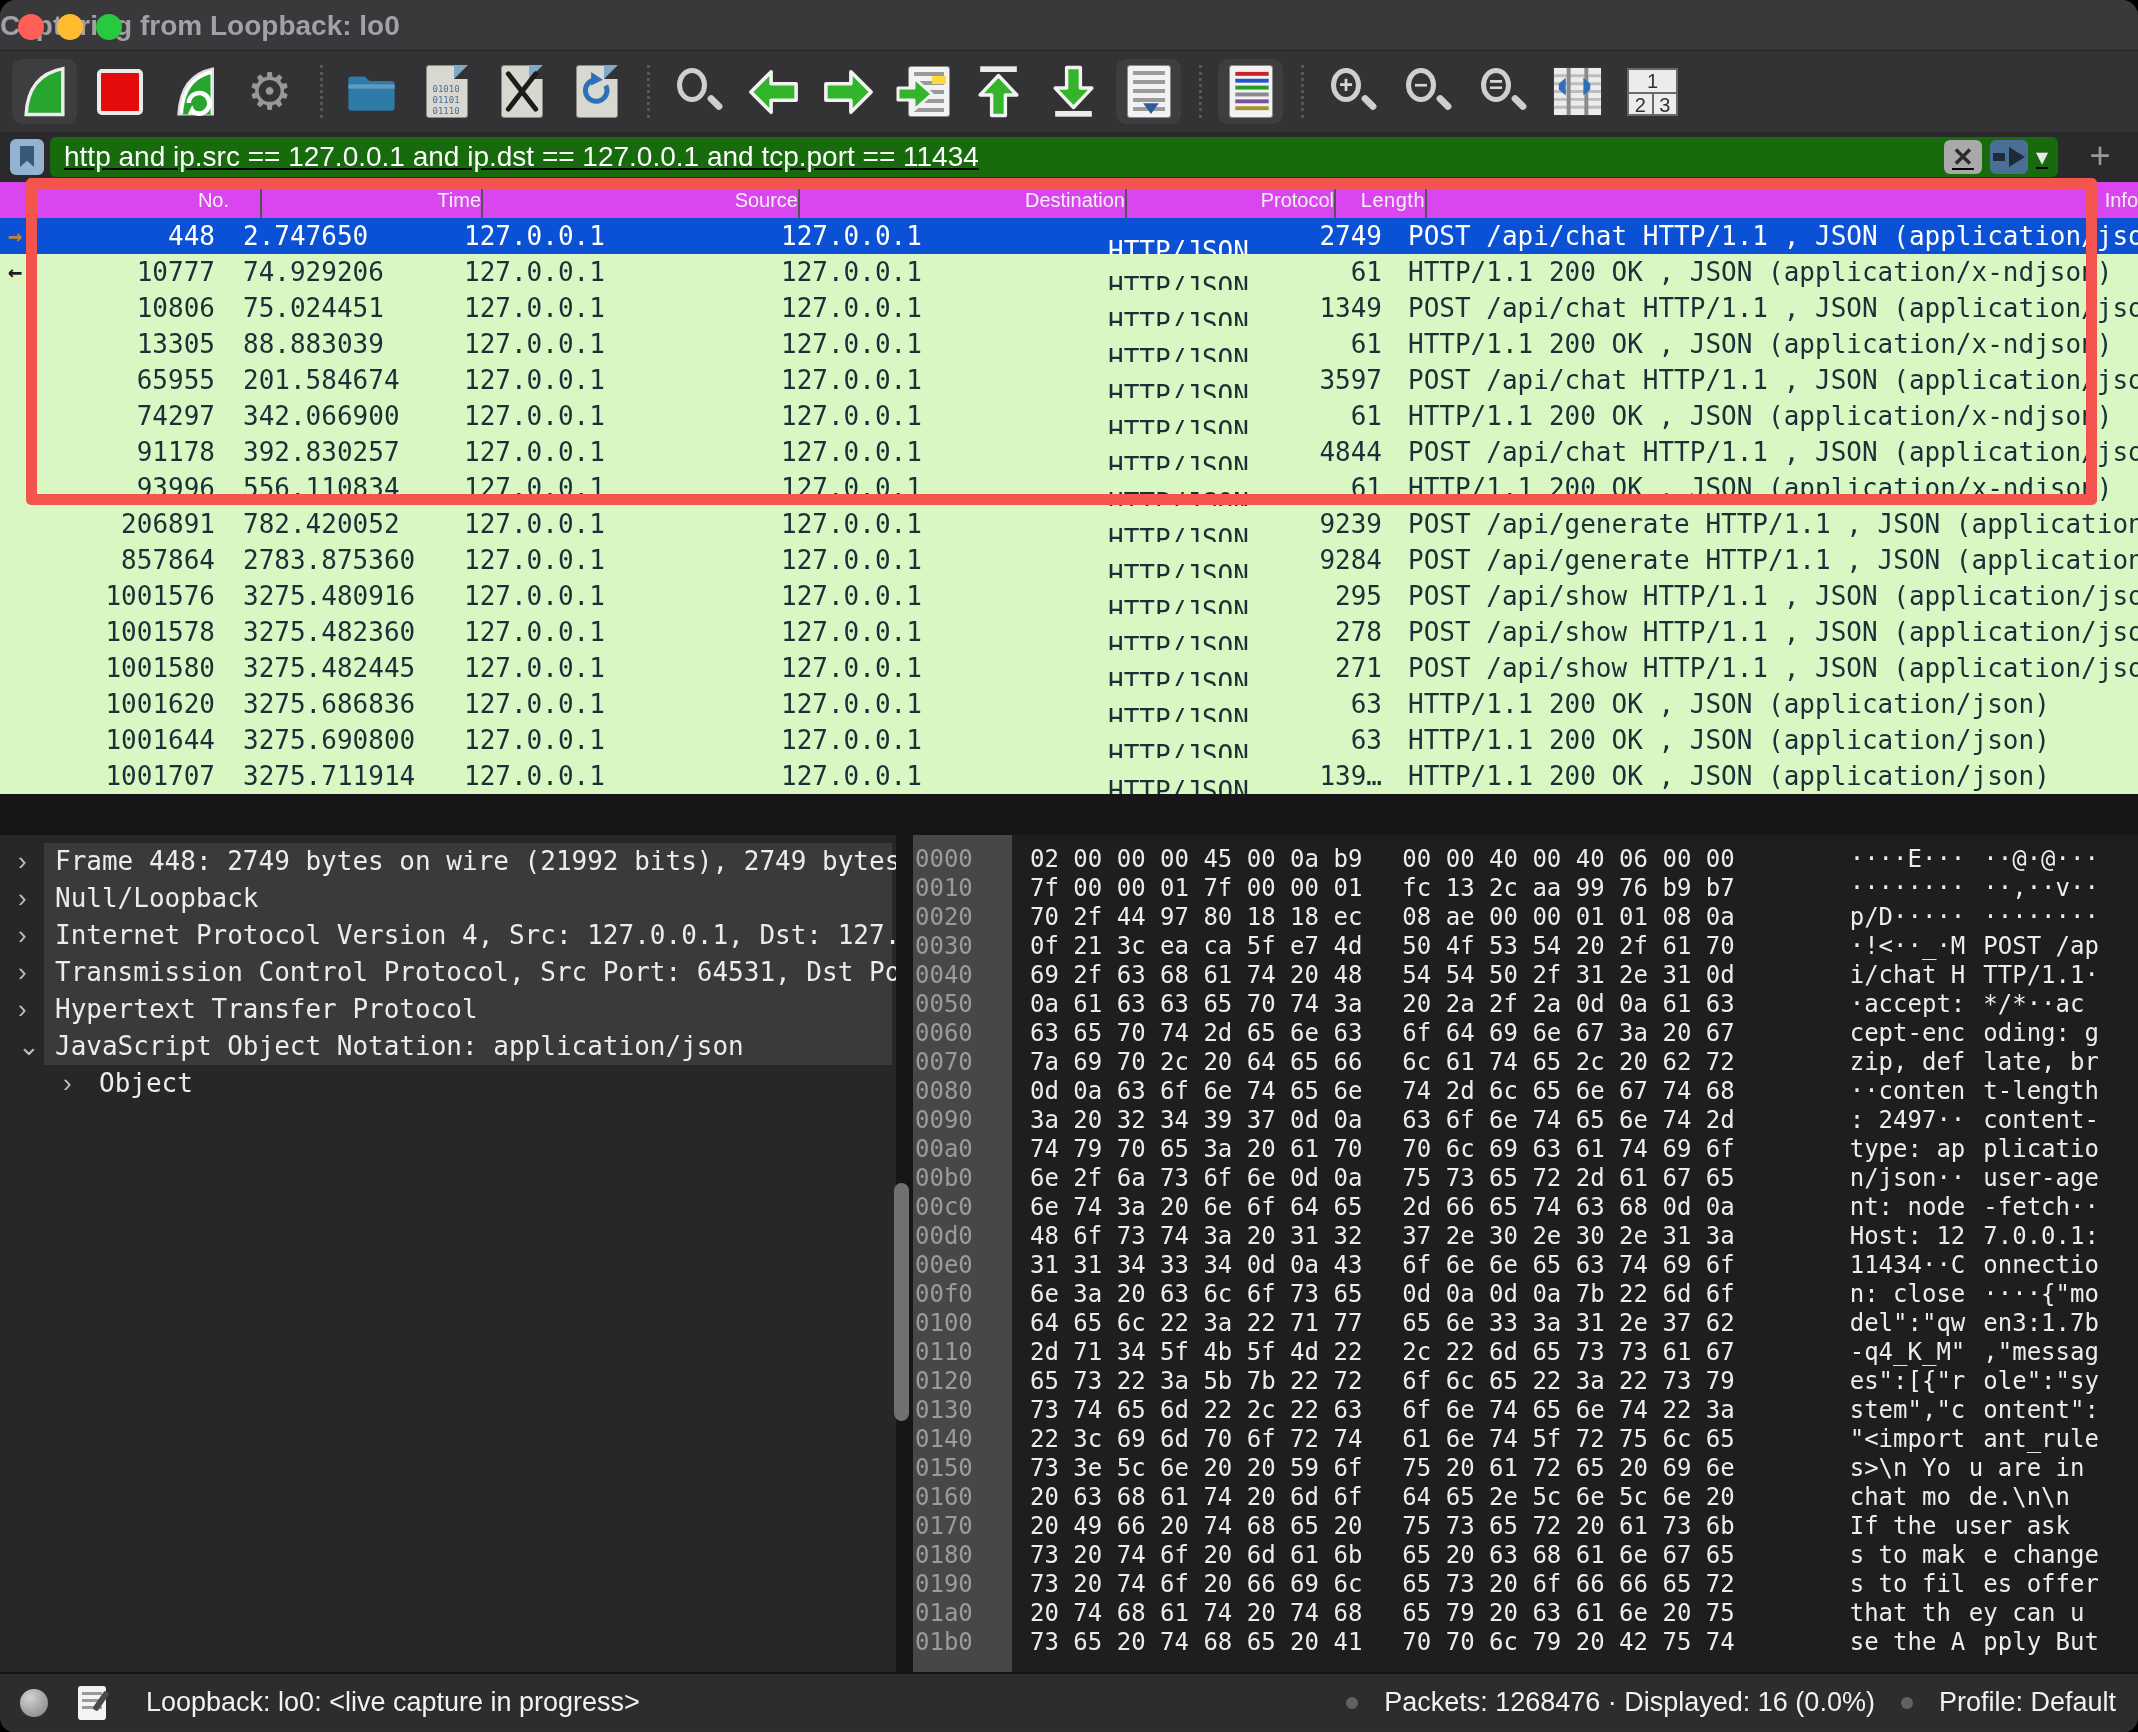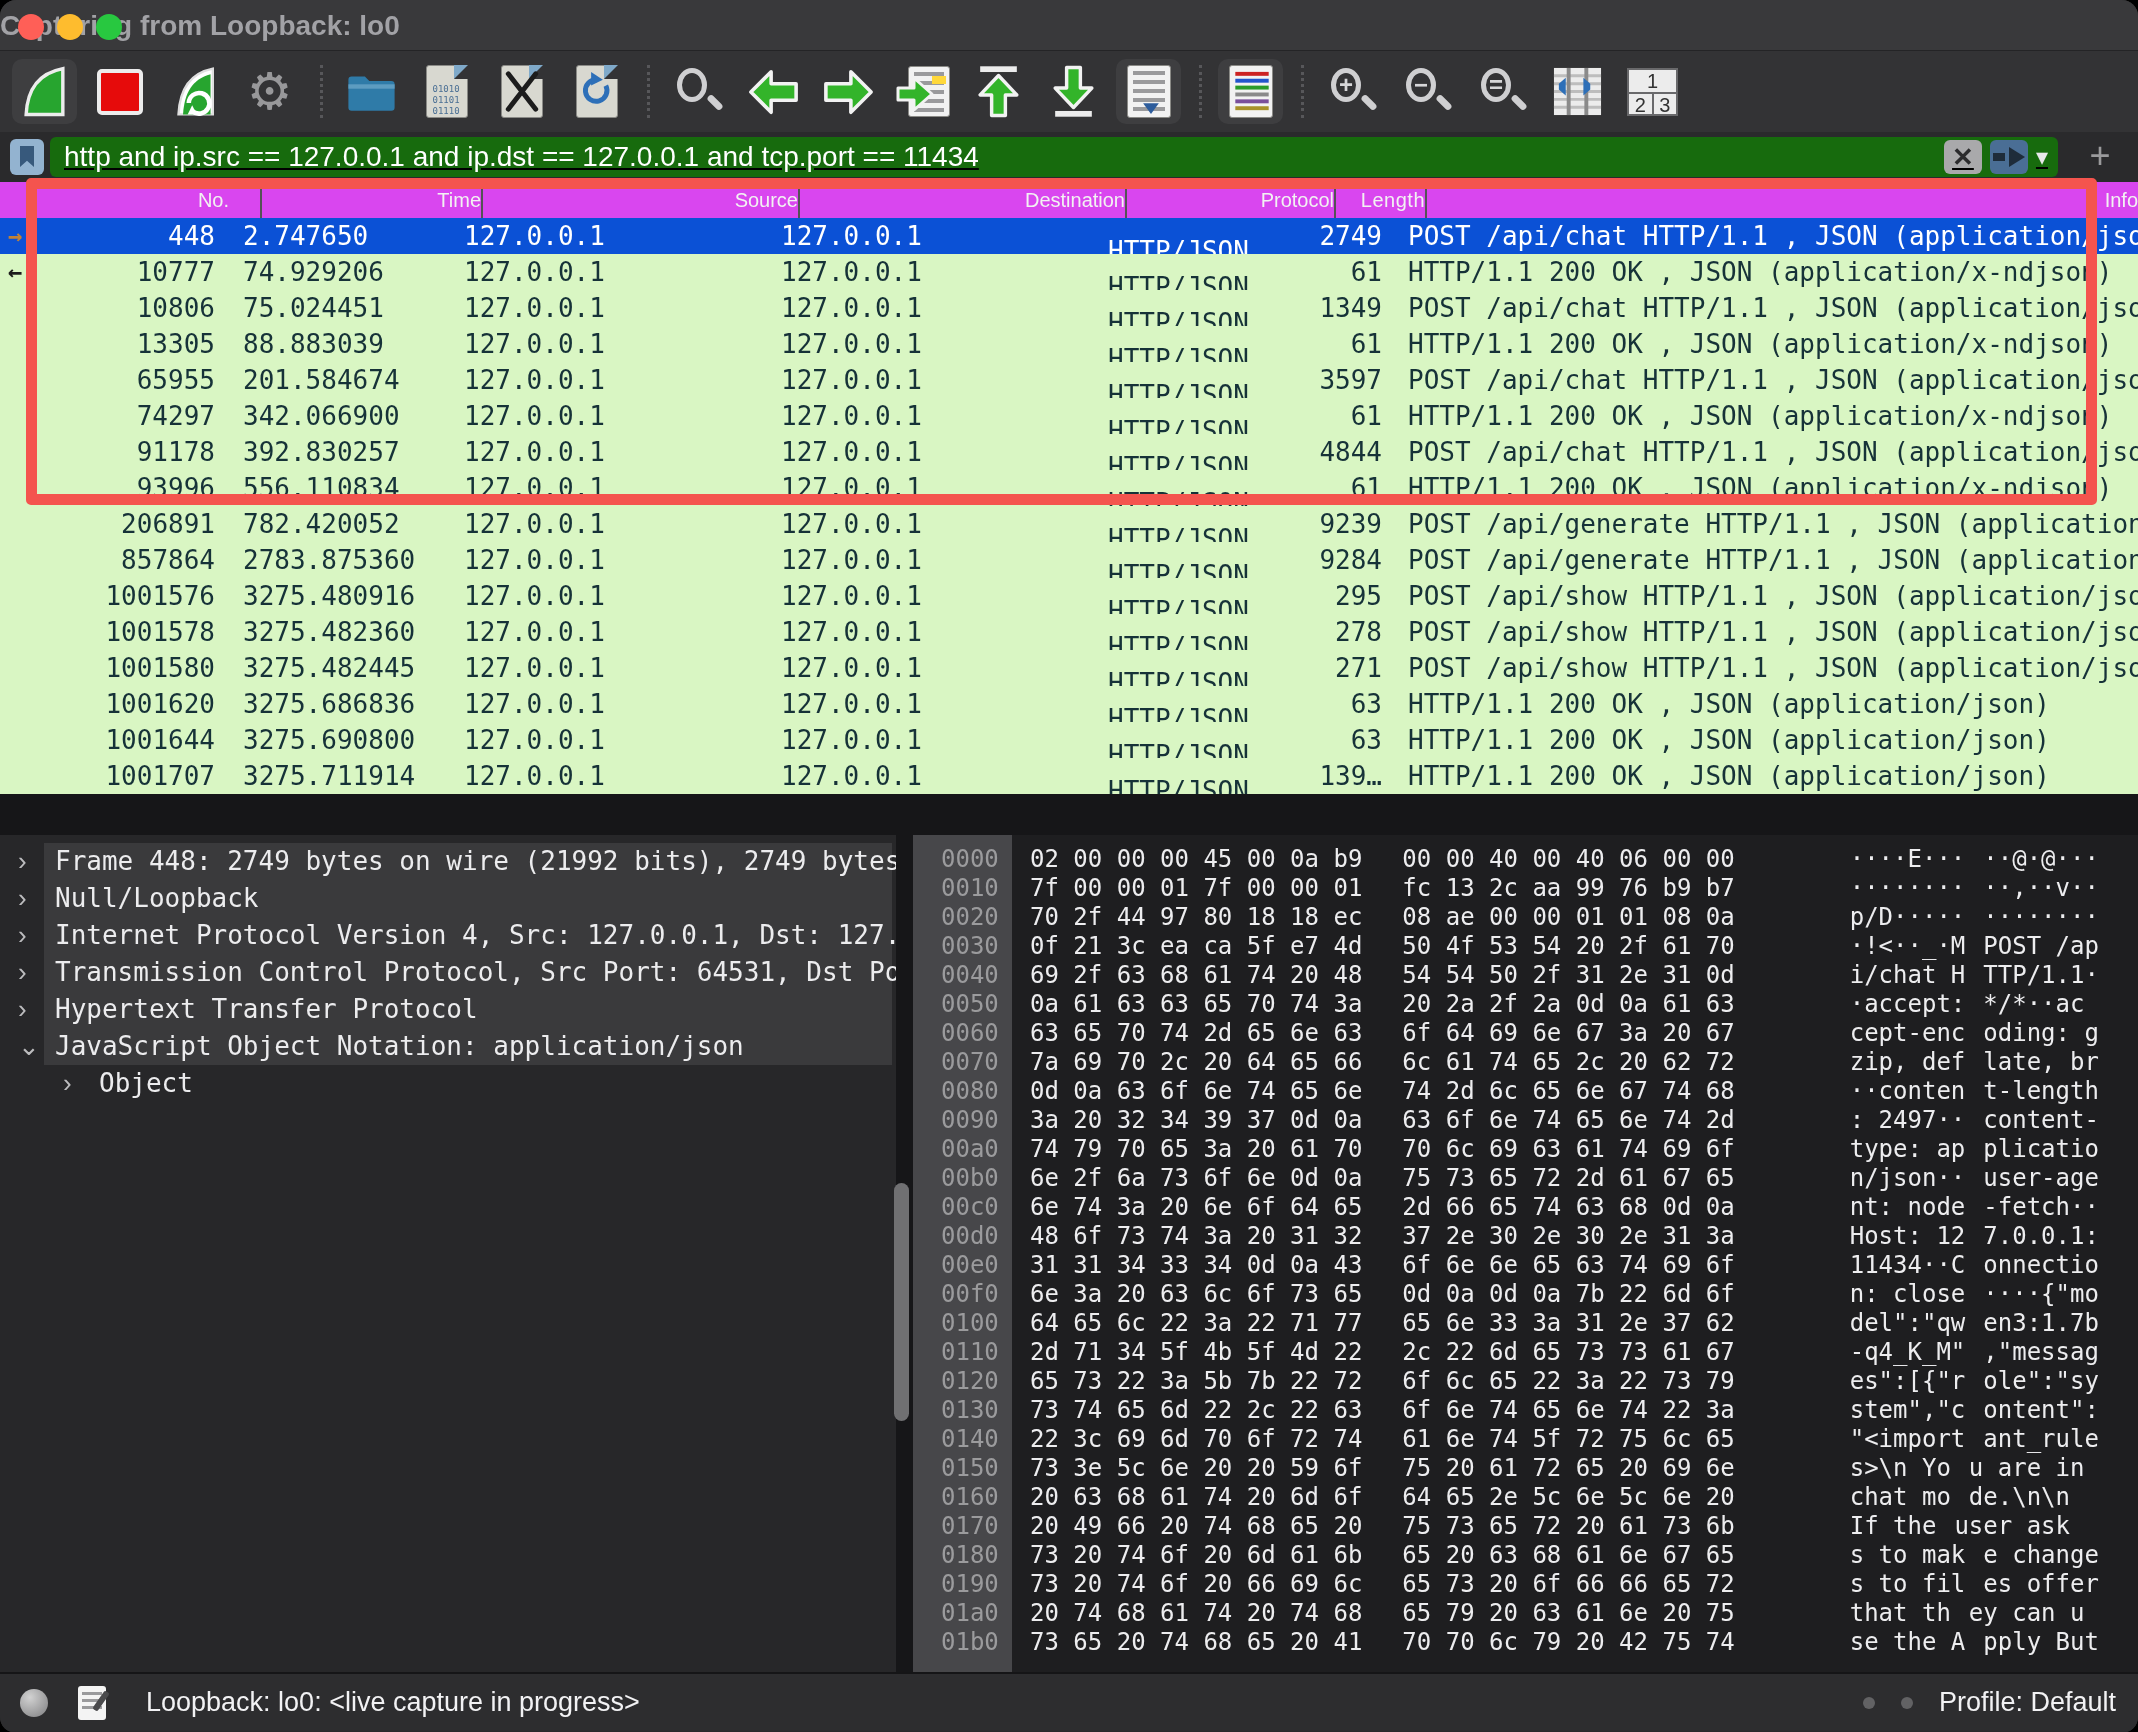--- a/index.html
+++ b/index.html
@@ -109,21 +109,21 @@
   .d-row .exp { position:absolute; left:18px; color:#bcbcbe; z-index:2; font-family:"Liberation Sans",sans-serif; }
   .d-row .d-text { position:absolute; left:55px; z-index:2; }
   .d-row[data-kind="child"] .exp { left:63px; }
   .d-row[data-kind="child"] .d-text { left:99px; }
   .details-scrollbar { position:absolute; left:894px; top:348px; width:15px; height:238px;
                        background:#707072; border-radius:8px; z-index:5; }
   .hexpane { position:relative; margin-left:17px; flex:1; background:#1e1e20; overflow:hidden;
              font-family:"DejaVu Sans Mono", monospace; font-size:24px; color:#ededef; padding-top:10px; }
   .hex-strip { position:absolute; left:0; top:0; bottom:0; width:99px; background:#47474a; }
   .hx-row { position:relative; height:29px; line-height:29px; white-space:nowrap; display:flex; }
-  .hx-off { width:99px; padding-left:28px; color:#9b9b9d; flex:0 0 auto; }
+  .hx-off { width:99px; padding-left:2px; color:#9b9b9d; flex:0 0 auto; }
   .hx-h1 { margin-left:18px; } .hx-h2 { margin-left:40px; }
   .hx-a1 { margin-left:115px; } .hx-a2 { margin-left:18px; }
 
   
   .statusbar { position:relative; height:59px; background:#2d2d2f; border-top:2px solid #151517;
                display:flex; align-items:center; color:#f2f2f4; font-size:27px; }
   .cap-ind { width:28px; height:28px; border-radius:50%; margin-left:20px;
              background:radial-gradient(circle at 35% 30%, #d2d2d2, #7e7e80); flex:0 0 auto; }
   .comment-ic { position:relative; width:28px; height:34px; background:#f4f4f4; border-radius:3px;
                 margin-left:30px; flex:0 0 auto; }
@@ -813,19 +813,20 @@
         </div>
     </div>
   </div>
 
   <div class="statusbar">
     <span class="cap-ind"></span>
     <span class="comment-ic"></span>
     <span class="sb-left-text">Loopback: lo0: &lt;live capture in progress&gt;</span>
     <span class="sb-right">
       <span class="sb-dot"></span>
+      <span>Packets: 1268476 · Displayed: 16 (0.0%)</span>
       <span class="sb-dot"></span>
       <span>Profile: Default</span>
     </span>
   </div>
 
 </div>
 
 
 </body></html>

